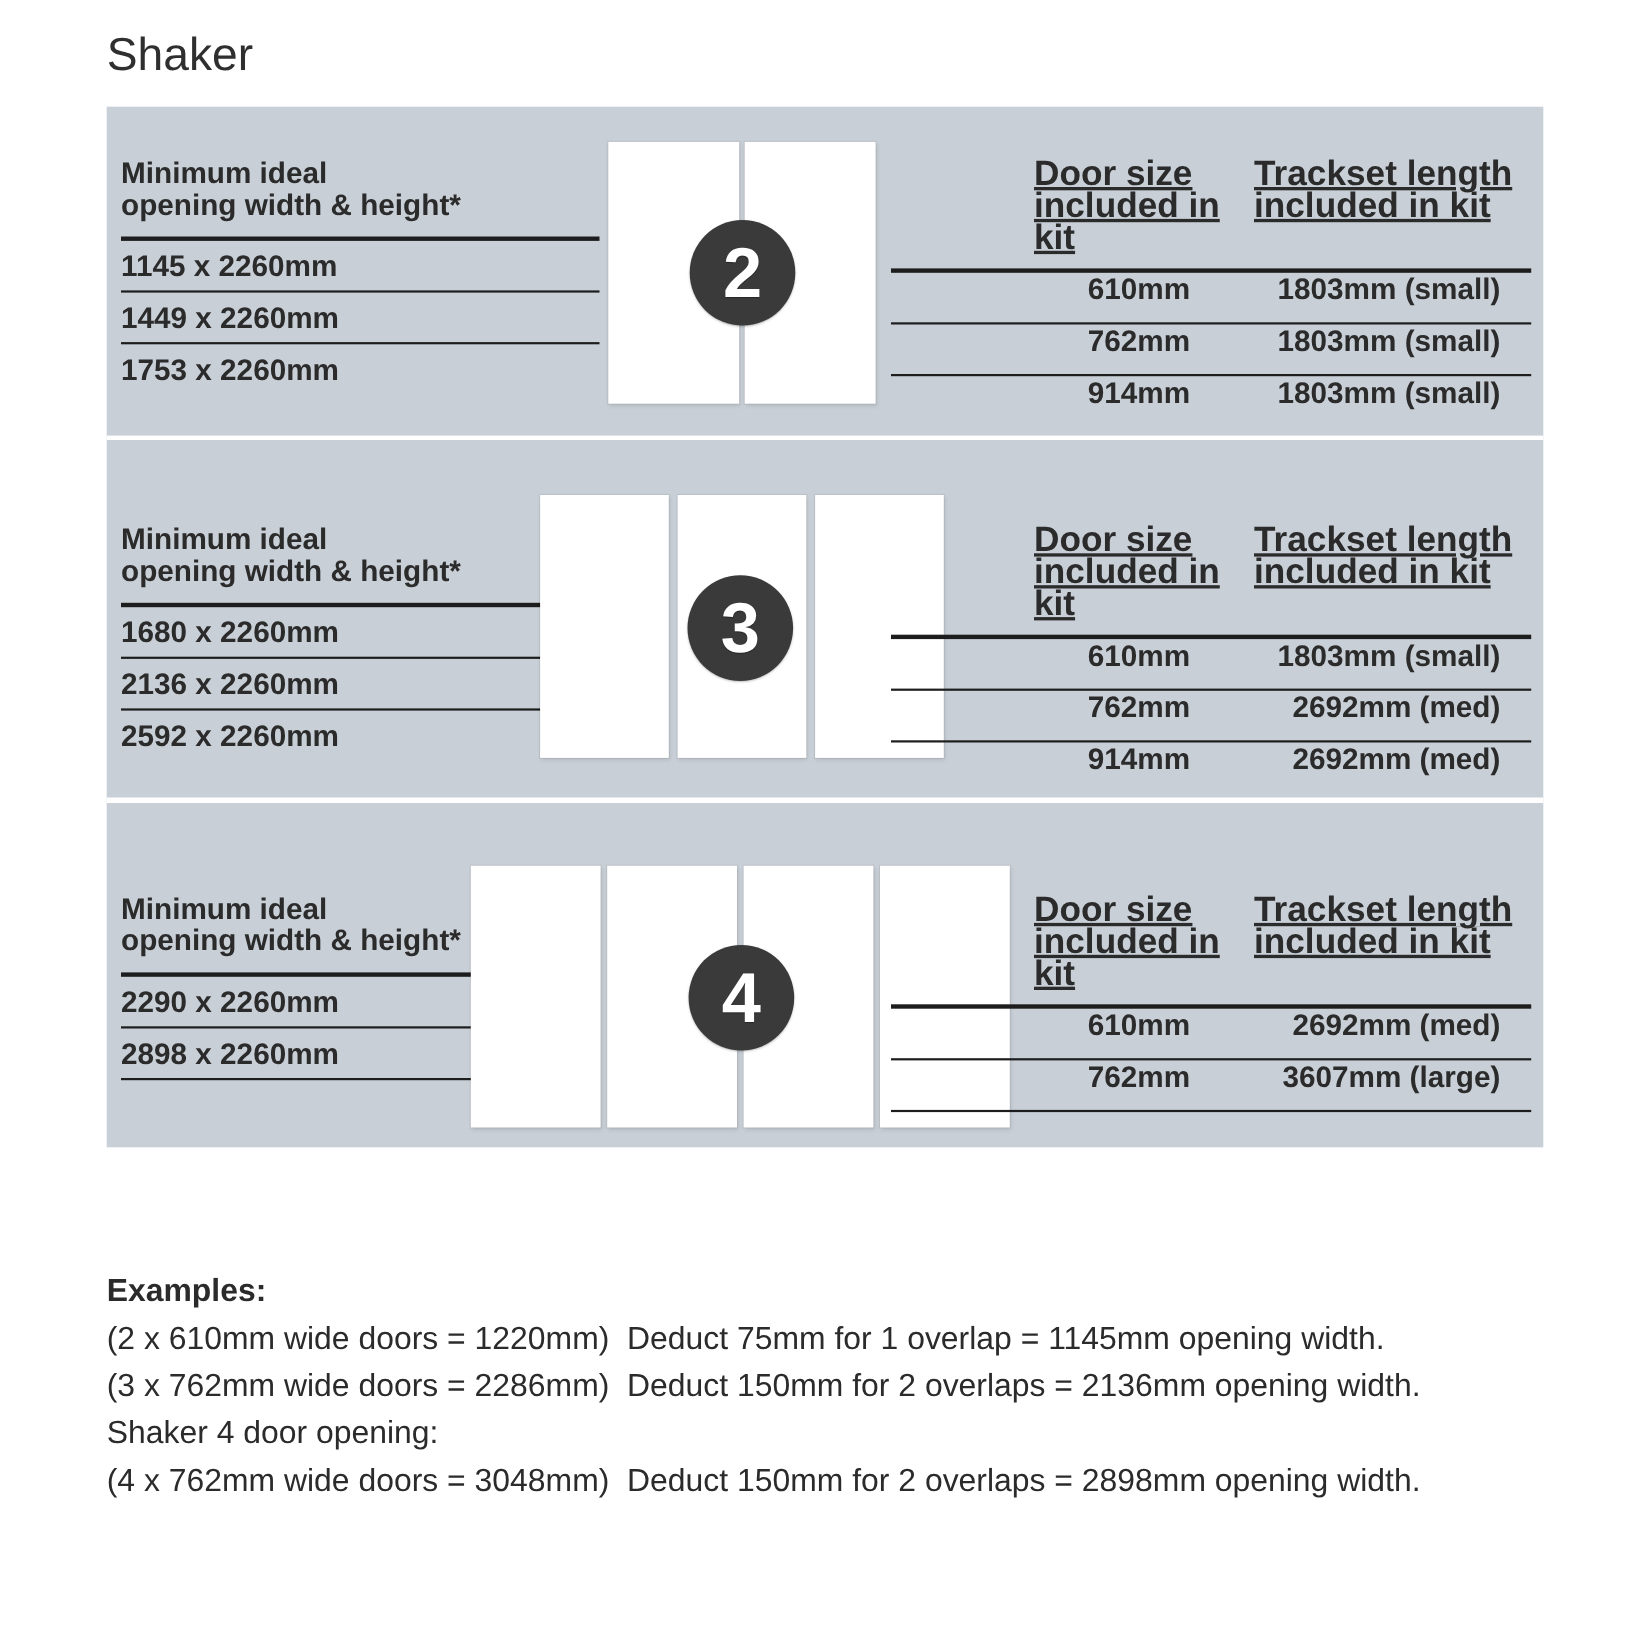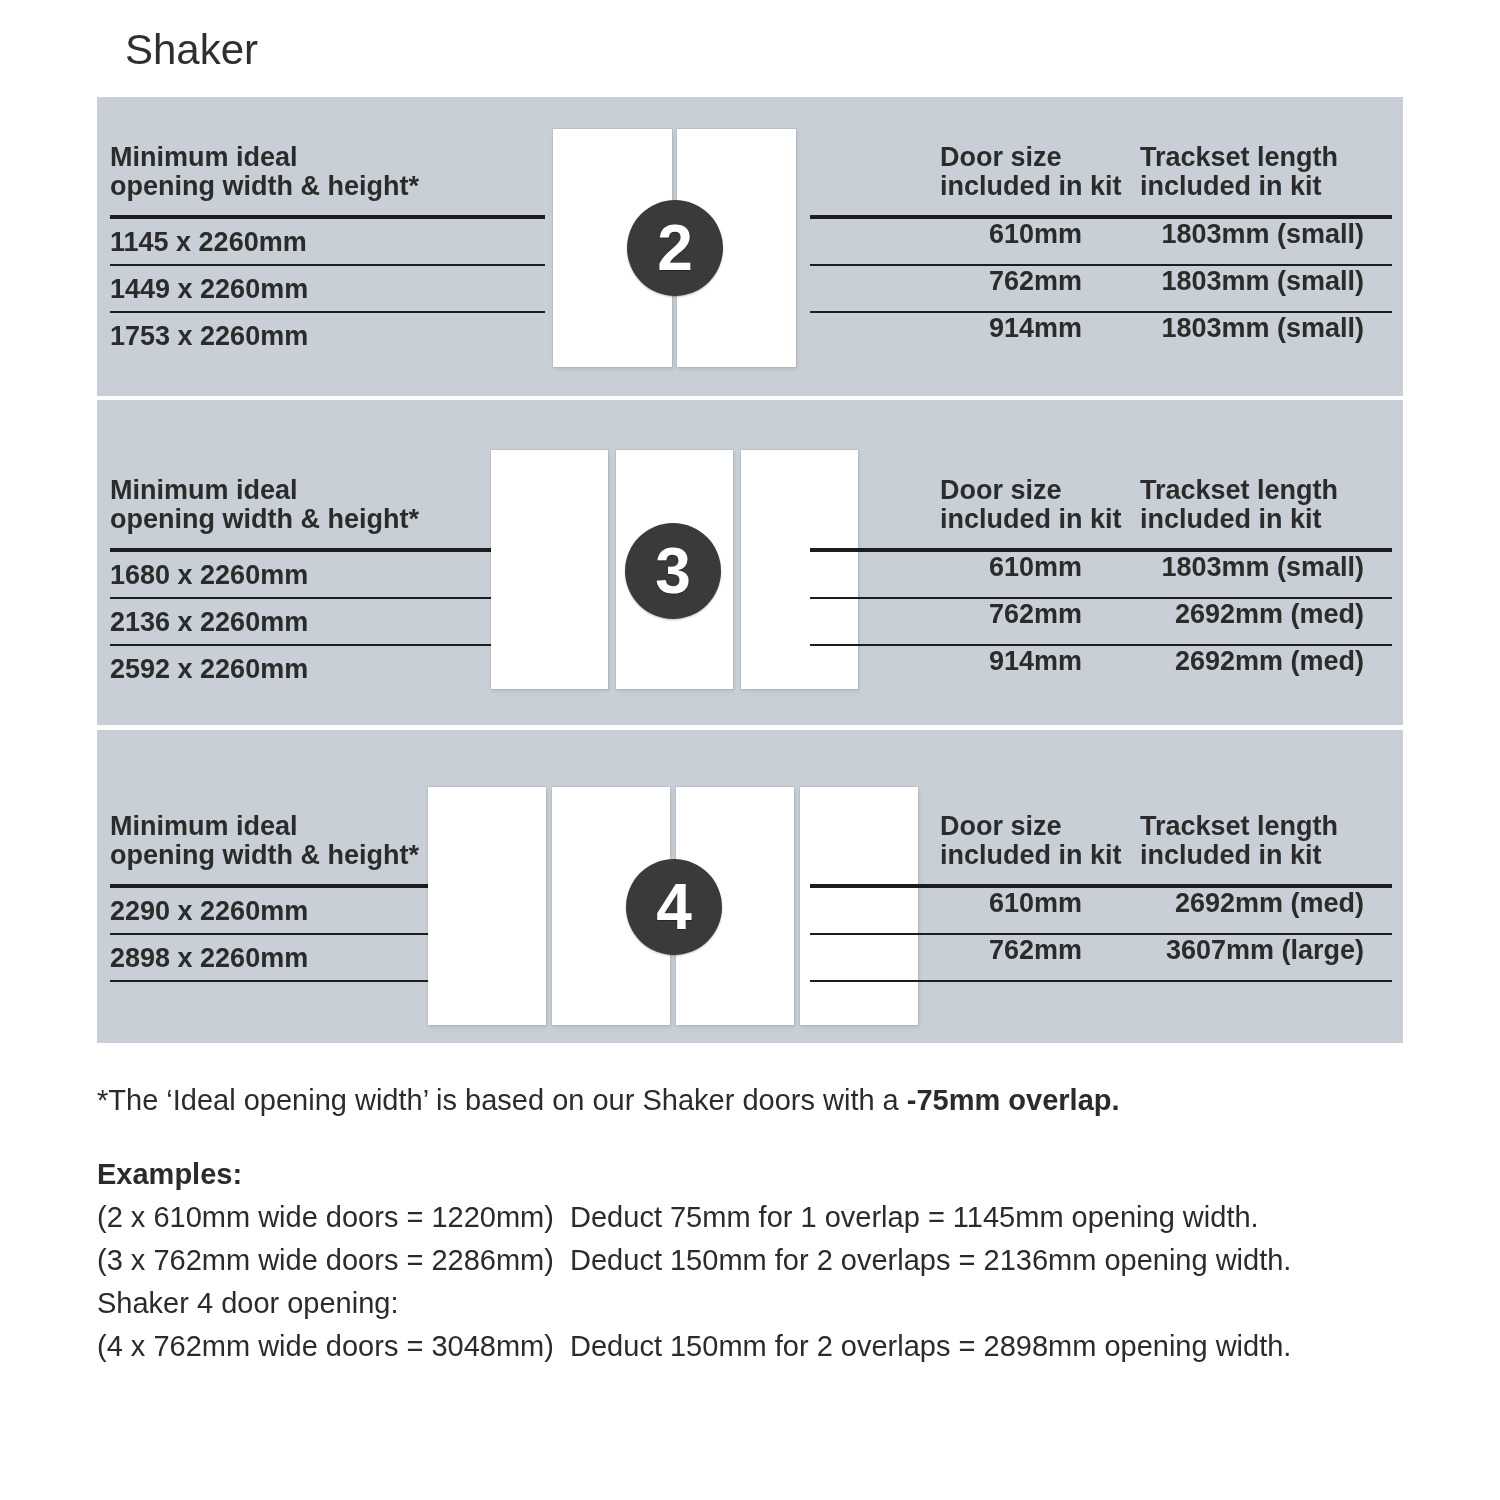--- a/index.html
+++ b/index.html
@@ -1,38 +1,38 @@
 <!DOCTYPE html>
 <html style="--panel_bg: #c8cfd6; --badge_bg: #3a3a3a;"><head>
 <meta charset="utf-8">
 <style>
   * { margin:0; padding:0; box-sizing:border-box; }
   html,body { background:#fff; }
   body { font-family:"Liberation Sans","DejaVu Sans",sans-serif; color:#2b2b2b; }
   .page { position:relative; width:1500px; height:1500px; background:#fff; overflow:hidden; }
 
-  .title { position:absolute; left:97px; top:26px; font-size:42px; font-weight:500; color:#2f2f2f; letter-spacing:0;margin-left:28px; }
+  .title { position:absolute; left:97px; top:26px; font-size:42px; font-weight:500; color:#2f2f2f; letter-spacing:0; }
 
   .panel { position:absolute; left:97px; top:97px; width:1306px; height:946px;
            background:var(--panel_bg,#c8cfd6); display:flex; flex-direction:column;gap:16px; }
   .sec { position:relative; width:100%; }
   .sec-divider { height:5px; background:#fff; width:100%; }
 
   
   .lt { position:absolute; left:13px; width:435px; top:var(--pt); }
   .lt-head { font-weight:bold; font-size:27px; line-height:29px; padding-bottom:14px;
              border-bottom:4px solid #1d1d1d; }
   .lt-row { height:47px; line-height:47px; font-weight:bold; font-size:27px;
             border-bottom:2px solid #1d1d1d; }
   .sec.no-last .lt-row:last-child { border-bottom:none; }
 
   
   .rt { position:absolute; left:713px; width:582px; top:var(--pt); }
   .rt-head { display:flex; border-bottom:4px solid #1d1d1d; padding-bottom:14px; }
-  .rt-h { font-weight:bold; font-size:27px; line-height:29px; }
+  .rt-h { font-weight:bold; font-size:32px; line-height:29px;text-decoration:underline; }
   .rt-h1 { width:330px; padding-left:130px; }
   .rt-h2 { flex:1; }
   .rt-row { display:flex; height:47px; align-items:flex-start; font-weight:bold; font-size:27px;
             border-bottom:2px solid #1d1d1d; }
   .rt-row .c1 { width:330px; text-align:right; padding-right:58px; }
   .rt-row .c2 { flex:1; text-align:right; padding-right:28px; }
   .sec.no-last .rt-row:last-child { border-bottom:none; }
 
   
   .doors { position:absolute; display:flex; }
@@ -184,21 +184,20 @@
         </div>
         <div class="rt-row">
           <div class="c1">762mm</div>
           <div class="c2">3607mm (large)</div>
         </div>
       </div>
     </section>
 
   </div>
 
-  <div class="footnote"><span>*The ‘Ideal opening width’ is based on our Shaker doors with a </span><b>-75mm overlap.</b></div>
 
   <div class="examples">
     <div class="ex-heading">Examples:</div>
     <div class="ex-line">(2 x 610mm wide doors = 1220mm)  Deduct 75mm for 1 overlap = 1145mm opening width.</div>
     <div class="ex-line">(3 x 762mm wide doors = 2286mm)  Deduct 150mm for 2 overlaps = 2136mm opening width.</div>
     <div class="ex-line">Shaker 4 door opening:</div>
     <div class="ex-line">(4 x 762mm wide doors = 3048mm)  Deduct 150mm for 2 overlaps = 2898mm opening width.</div>
   </div>
 
 </div>

